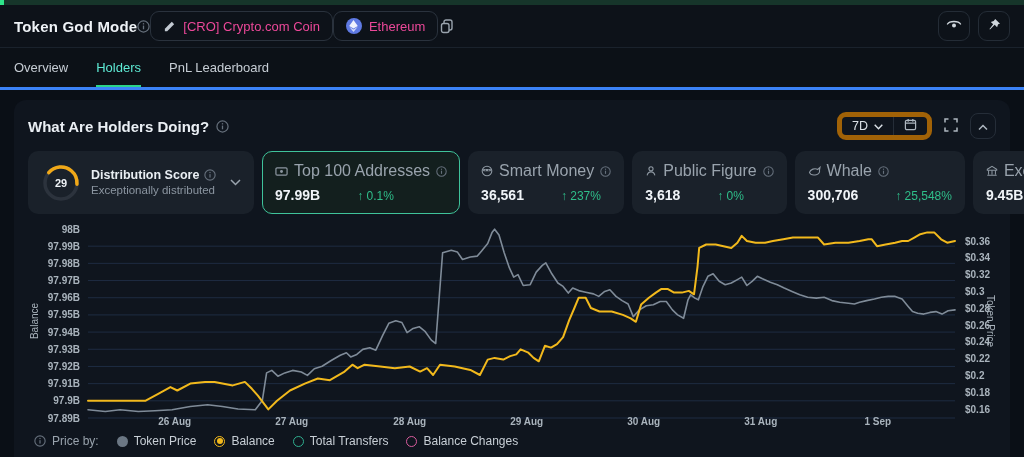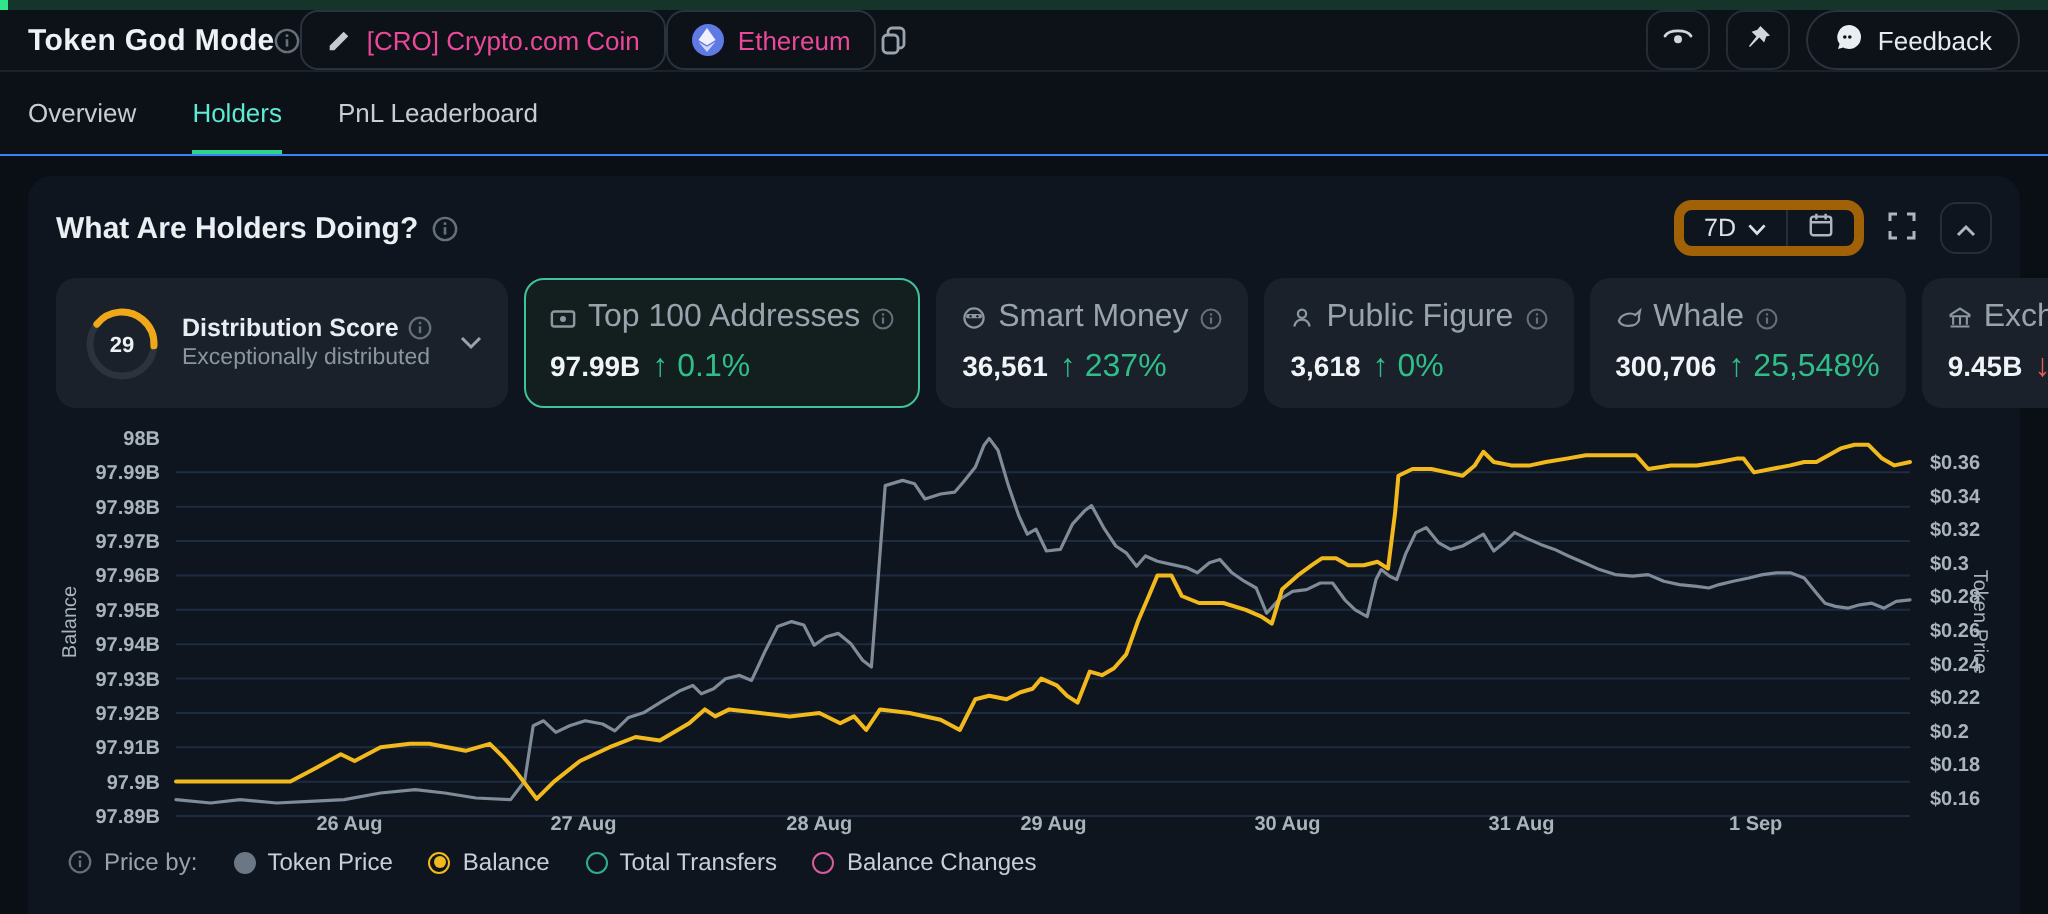--- a/index.html
+++ b/index.html
@@ -8,21 +8,21 @@
     background:#0a0f16;
     font-family:"Liberation Sans", sans-serif;
     color:#e8edf2;
     -webkit-font-smoothing:antialiased;
   }
   .top-strip { height:5px; background:#16352a; position:relative; }
   .top-strip .strip-progress { position:absolute; left:0; top:0; bottom:0; width:4px; background:#2ee58a; }
 
   
   .app-header {
-    height:31px; display:flex; align-items:center; 
+    height:43px; display:flex; align-items:center; 
     padding:0 14px; background:#0d1219; border-bottom:1px solid #1a222c;
   }
   .app-title { font-size:15px; font-weight:bold; color:#eef2f6; letter-spacing:.2px; }
   .info-ic { display:inline-flex; color:#66707c; vertical-align:middle; }
   .pill-btn {
     display:inline-flex; align-items:center; gap:7px;
     border:1px solid #2a323d; background:transparent; border-radius:9px;
     height:30px; padding:0 12px; color:#ec4899; font-size:13px; cursor:pointer;
     font-family:inherit;
   }
@@ -38,21 +38,21 @@
     display:inline-flex; align-items:center; justify-content:center; color:#cfd6dc; cursor:pointer;
   }
   .feedback-btn {
     display:inline-flex; align-items:center; gap:7px; height:30px; padding:0 13px;
     border:1px solid #2a323d; border-radius:15px; background:transparent;
     color:#e6ebf0; font-size:13px; cursor:pointer; font-family:inherit;
   }
 
   
   .tabs-row { display:flex; gap:28px; padding:0 14px; height:42px; align-items:stretch;
-    background:#0c1117; border-bottom:1px solid #3b82f6; }
+    background:#0c1117; border-bottom:3px solid #3b82f6; }
   .tab { display:flex; align-items:center; font-size:13px; color:#c6cdd4; cursor:pointer;
     border-bottom:2px solid transparent; padding-top:2px; }
   .tab.active { color:#5eead4; border-bottom-color:#2bd489; }
 
   
   .panel {
     margin:10px 14px 0; background:#0f151e; border-radius:12px;
     padding:12px 14px 10px; height:400px;
   }
   .panel-head { display:flex; align-items:center; }
@@ -76,21 +76,21 @@
   .dist-card { width:226px; flex:none; display:flex; align-items:center; gap:10px; cursor:pointer; }
   .gauge-wrap { width:40px; height:40px; flex:none; }
   .dist-text { line-height:1.25; min-width:0; }
   .dist-title { font-size:12.5px; font-weight:bold; color:#e9eef3; white-space:nowrap; display:flex; gap:5px; align-items:center; }
   .dist-sub { font-size:11.5px; color:#8b95a0; white-space:nowrap; }
   .dist-chevron { margin-left:auto; color:#9aa4ae; display:inline-flex; }
   .metric-top { display:flex; align-items:center; gap:6px; font-size:16px; color:#99a3ad; white-space:nowrap; }
   .metric-top .ic { color:#8d97a1; display:inline-flex; }
   .metric-val { margin-top:7px; font-size:14px; display:flex; align-items:baseline; gap:6px; white-space:nowrap; }
   .metric-num { font-weight:bold; color:#f0f4f8; }
-  .delta { font-size:16px; }
+  .delta { font-size:12px;margin-left:31px; }
   .delta.up { color:#2fbe8a; }
   .delta.down { color:#e25c5c; }
 
   
   .chart-wrap { margin-top:4px; }
   .chart-svg { display:block; width:968px; height:212px; }
 
   
   .filter-row { display:flex; align-items:center; gap:18px; margin-top:4px; padding-left:6px; }
   .filter-label { display:flex; align-items:center; gap:6px; font-size:12px; color:#99a3ad; }
@@ -149,30 +149,20 @@
             <circle cx="8" cy="7.6" r="2" fill="currentColor"></circle>
           </svg>
       </span>
     </button>
     <button class="sq-btn">
       <span>
         <svg width="14" height="14" viewBox="0 0 14 14">
             <path d="M8.2 1l4.8 4.8-1.9.5-1 2.9-2.4-2.4L3 11.5 2.5 11l3.7-4.7L3.8 3.9l2.9-1z" fill="currentColor"></path>
           </svg>
       </span>
-    </button>
-    <button class="feedback-btn">
-      <span>
-        <svg width="15" height="15" viewBox="0 0 15 15">
-            <path d="M7.5 1.5a6 6 0 110 12c-1 0-2-.2-2.8-.7l-2.7.7.8-2.5a6 6 0 014.7-9.5z" fill="#e9eef3"></path>
-            <circle cx="5.4" cy="7.5" r=".9" fill="#0d1219"></circle>
-            <circle cx="7.9" cy="7.5" r=".9" fill="#0d1219"></circle>
-          </svg>
-      </span>
-      <span>Feedback</span>
     </button>
   </div>
 </div>
 
 <div class="tabs-row">
   <div class="tab">Overview</div>
   <div class="tab active">Holders</div>
   <div class="tab">PnL Leaderboard</div>
 </div>
 

